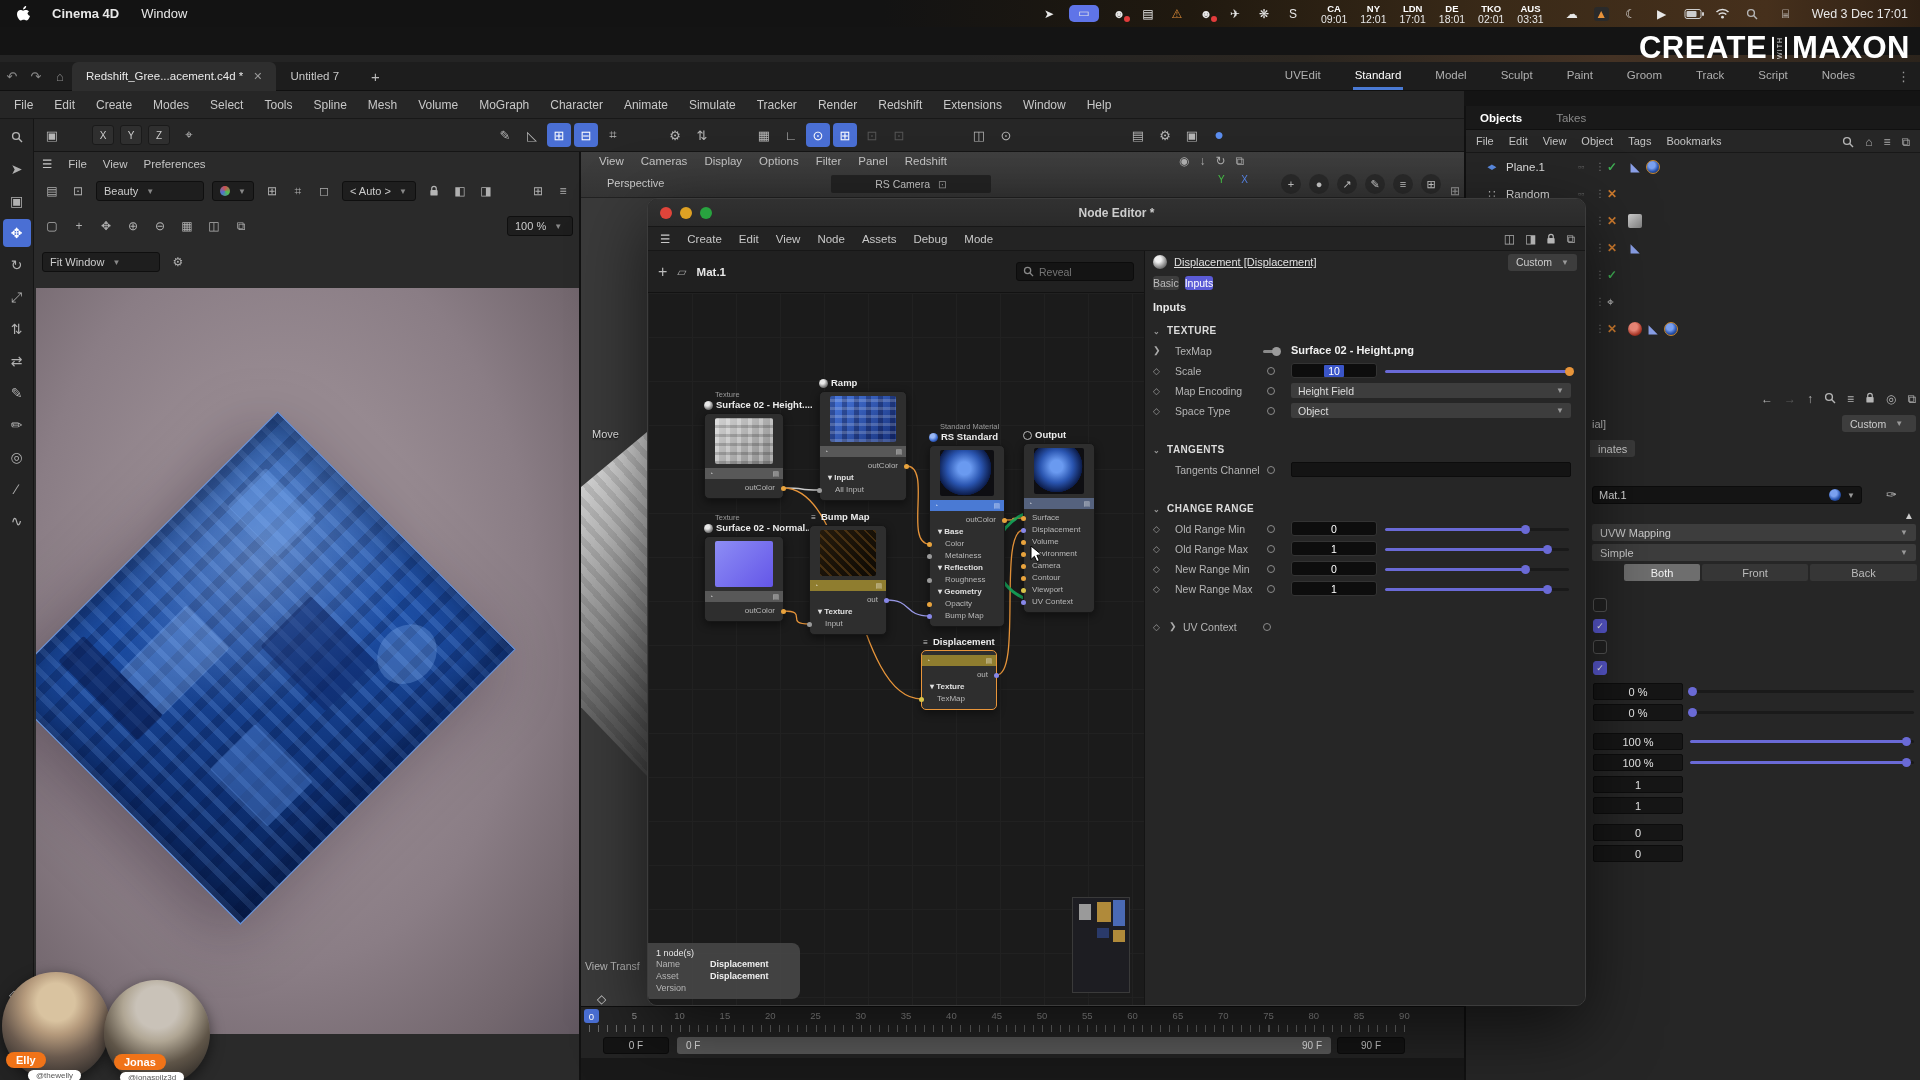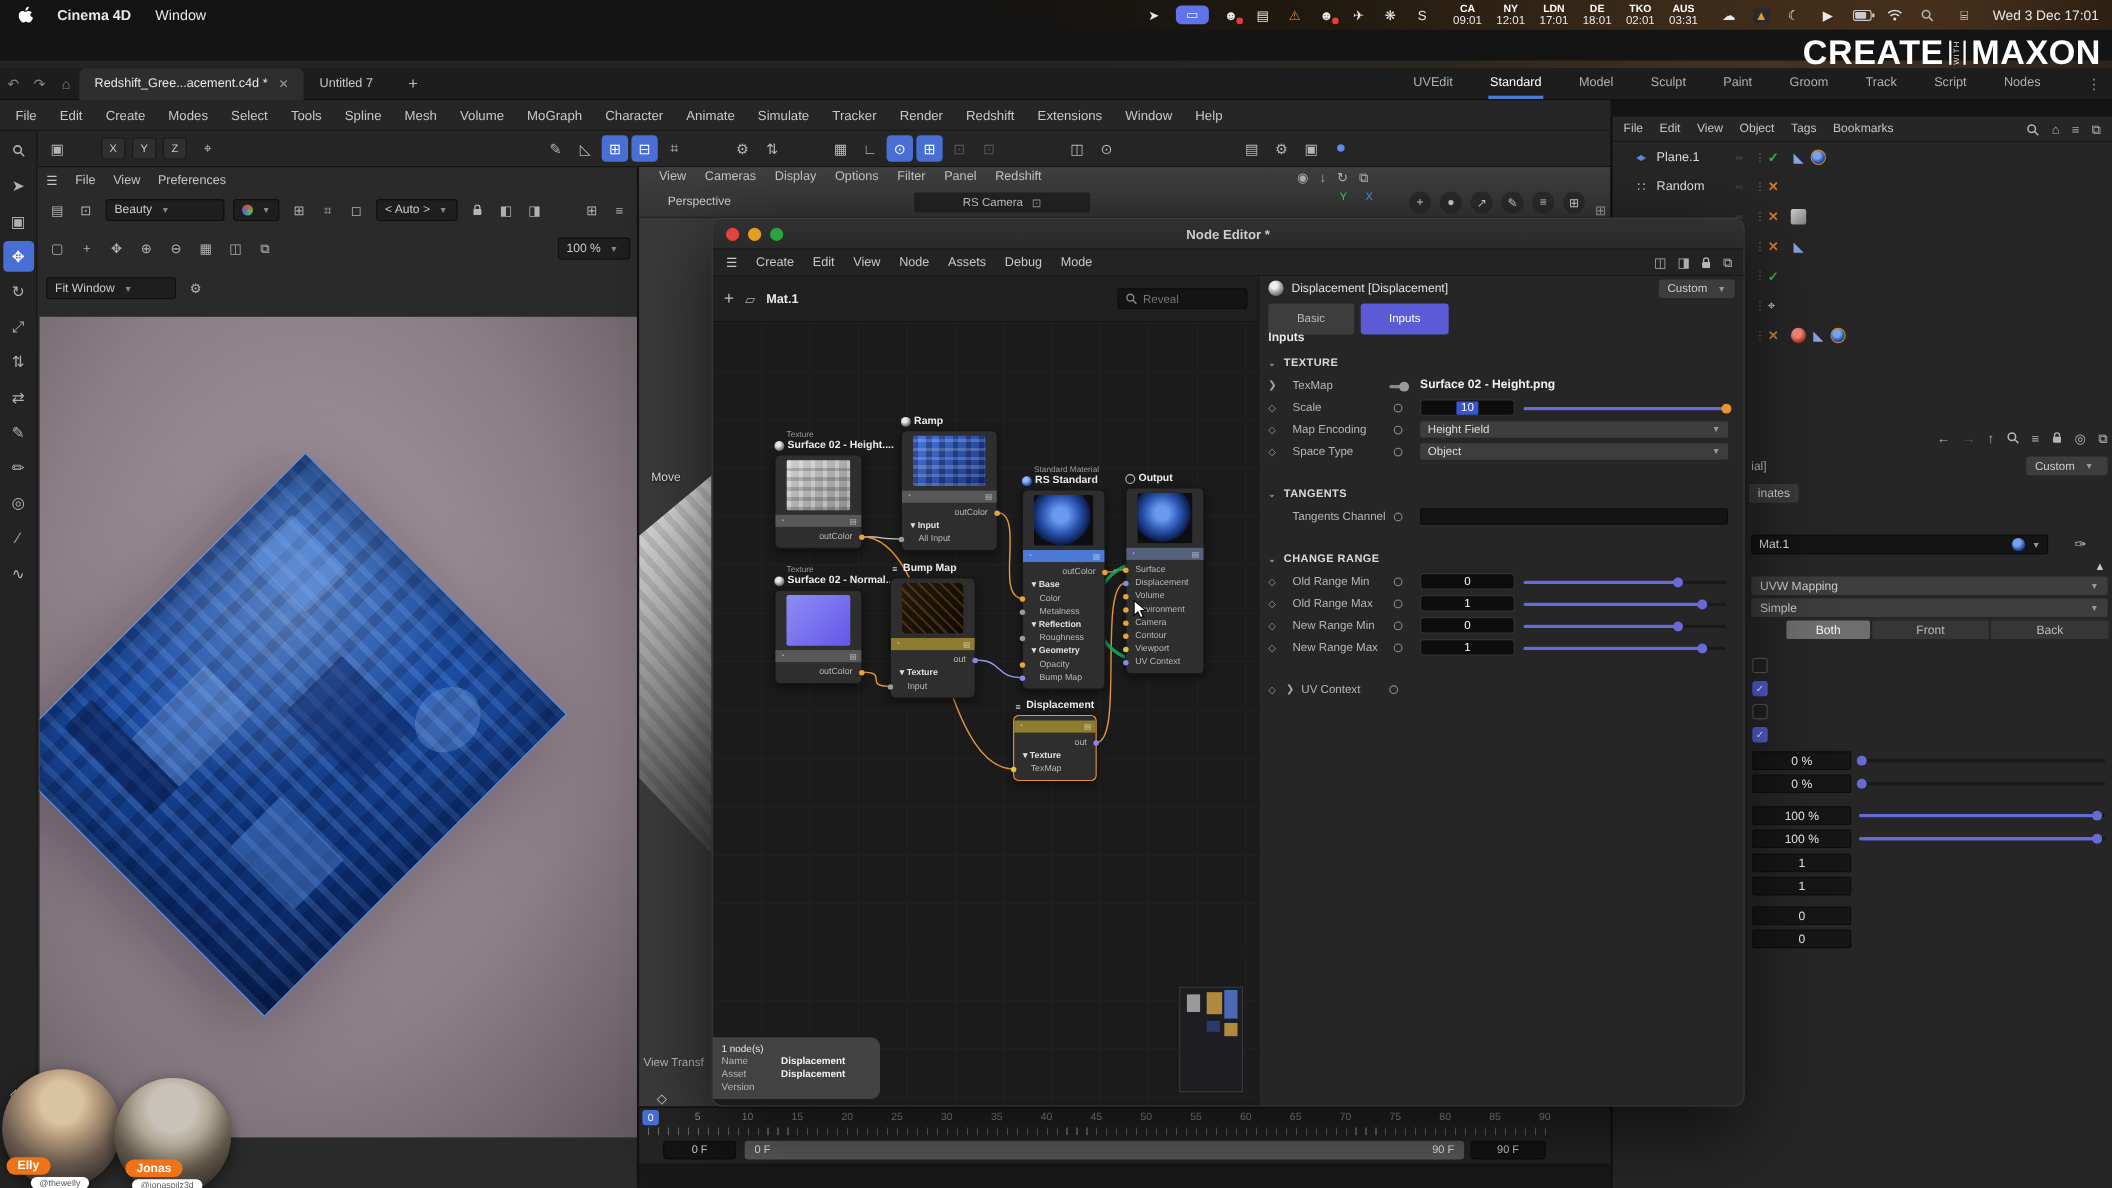--- a/index.html
+++ b/index.html
@@ -252,25 +252,25 @@
   .ib-row { display:flex; line-height:12px; }
   .ib-k { width:54px; color:#b5b5b5; }
   .ib-v { font-weight:bold; color:#f0f0f0; }
 
   
   #insp { flex:1; position:relative; background:#262626; font-size:10.5px; }
   #insp-hdr { position:absolute; left:0; top:0; right:0; height:22px; display:flex; align-items:center;
     padding:0 8px; gap:7px; }
   #insp-hdr .sph { width:14px; height:14px; border-radius:50%;
     background:radial-gradient(circle at 38% 32%, #f0f0f0 0 22%, #999 55%, #2a2a2a); }
-  #insp-hdr .h { color:#e0e0e0; font-size:11px; }
+  #insp-hdr .h { color:#e0e0e0; font-size:11px;text-decoration:underline; }
   .preset-pill { background:#3d3d3d; border-radius:3px; height:17px; display:flex; align-items:center;
     gap:9px; padding:0 8px; color:#ccc; font-size:10.5px; margin-left:auto; }
   #insp-tabs { position:absolute; left:8px; top:25px; display:flex; gap:6px; }
-  .itab { height:28px; padding:0 26px; border-radius:3px; background:#3d3d3d; color:#bbb; display:flex;
+  .itab { height:14px; padding:0 0; border-radius:3px; background:#3d3d3d; color:#bbb; display:flex;
     align-items:center; font-size:10.5px; }
   .itab.active { background:#5b5bd6; color:#fff; }
   #insp-scroll { position:absolute; left:0; right:0; top:46px; bottom:0; }
   #insp-heading { margin:4px 0 10px 8px; font-weight:bold; color:#e8e8e8; font-size:11px; }
   .sec-hdr { margin:12px 0 6px 8px; font-weight:bold; color:#dcdcdc; font-size:10px; letter-spacing:.4px; }
   .sec-hdr .chev { color:#999; margin-right:7px; font-size:8px; }
   .prow { position:relative; height:20px; }
   .prow .dia { position:absolute; left:8px; top:4px; color:#999; font-size:9px; }
   .prow .exp { position:absolute; left:8px; top:3px; color:#aaa; font-size:9px; }
   .prow .lbl { position:absolute; left:30px; top:3px; color:#b5b5b5; }
@@ -649,20 +649,24 @@
       <span>⤢</span>
       <span>≡</span>
     </div>
   <div id="scene-sliver"></div>
   <div id="vp-move">Move</div>
   <div id="vp-vtrans">View Transf</div>
   <div id="vp-diamond">◇</div>
 </div>
 
 <div id="dock">
+  <div id="obj-tabs">
+    <span class="active">Objects</span>
+    <span class="idle">Takes</span>
+  </div>
   <div id="obj-menu">
       <span>File</span>
       <span>Edit</span>
       <span>View</span>
       <span>Object</span>
       <span>Tags</span>
       <span>Bookmarks</span>
       <span id="obj-icons">
         <span>
           <svg class="inline" width="12" height="12" viewBox="0 0 12 12">

